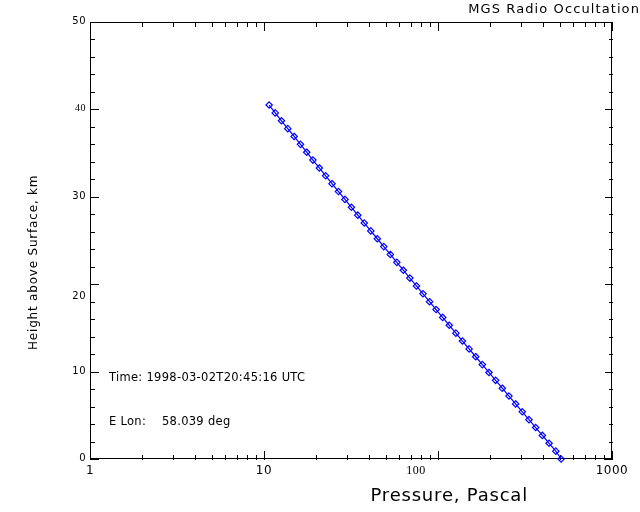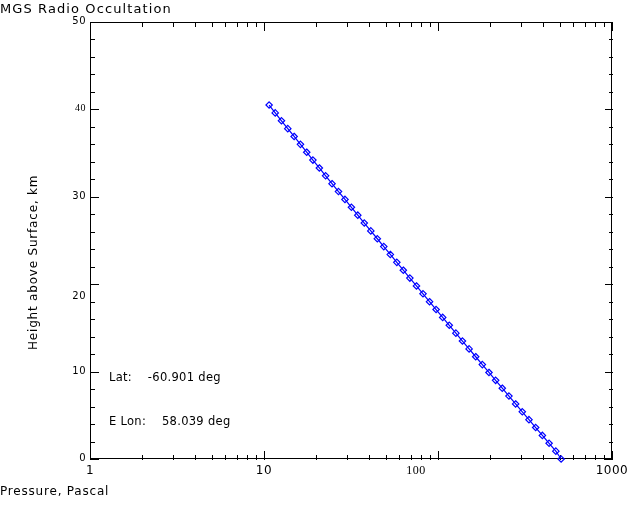--- a/index.html
+++ b/index.html
@@ -1,28 +1,28 @@
 <!DOCTYPE html>
 <html><head>
 <meta charset="utf-8">
 <style>
   html,body{margin:0;padding:0;background:#ffffff;}
   body{width:640px;height:512px;overflow:hidden;
        font-family:"DejaVu Sans","Liberation Sans",sans-serif;color:#000;}
   #root{position:relative;width:640px;height:512px;}
 
-  .title{position:absolute;left:0;top:1px;width:640px;text-align:left;
+  .title{position:absolute;left:0;top:1px;width:640px;text-align:right;
          font-size:13px;letter-spacing:1.1px;color:#000;}
 
   
   .frame{position:absolute;left:90px;top:22px;width:522px;height:437px;
          border:1px solid #000;box-sizing:border-box;background:transparent;}
 
-  .xlabel{position:absolute;left:0;top:484px;width:528px;text-align:left;
-          font-size:12px;letter-spacing:.8px;}
+  .xlabel{position:absolute;left:0;top:484px;width:528px;text-align:right;
+          font-size:18px;letter-spacing:.8px;}
   .ylabel{position:absolute;font-size:12px;letter-spacing:.8px;
           transform:rotate(-90deg);transform-origin:left top;white-space:nowrap;
           left:26px;top:350px;}
 
   .xtl{position:absolute;font-size:12px;text-align:center;top:463px;width:70px;letter-spacing:.5px;}
   .ytl{position:absolute;font-size:10px;text-align:right;width:38px;right:0;letter-spacing:.5px;}
   .ytlwrap{position:absolute;left:44px;width:42px;height:14px;}
 
   .ann{position:absolute;left:109px;top:341px;font-size:11.5px;line-height:14.6px;
        letter-spacing:.3px;white-space:pre;}
@@ -225,20 +225,20 @@
       </div>
       <div class="ytlwrap" style="top: 15px;">
         <div class="ytl">50</div>
       </div>
     </div>
 
   <div class="xlabel">Pressure, Pascal</div>
   <div class="ylabel">Height above Surface, km</div>
 
   <div class="ann">
-    <div>Lat:    -60.901 deg</div>
+    <div>Time: 1998-03-02T20:45:16 UTC</div>
     <div>E Lon:    58.039 deg</div>
     
     
     
   </div>
 
 </div>
 
 </body></html>

